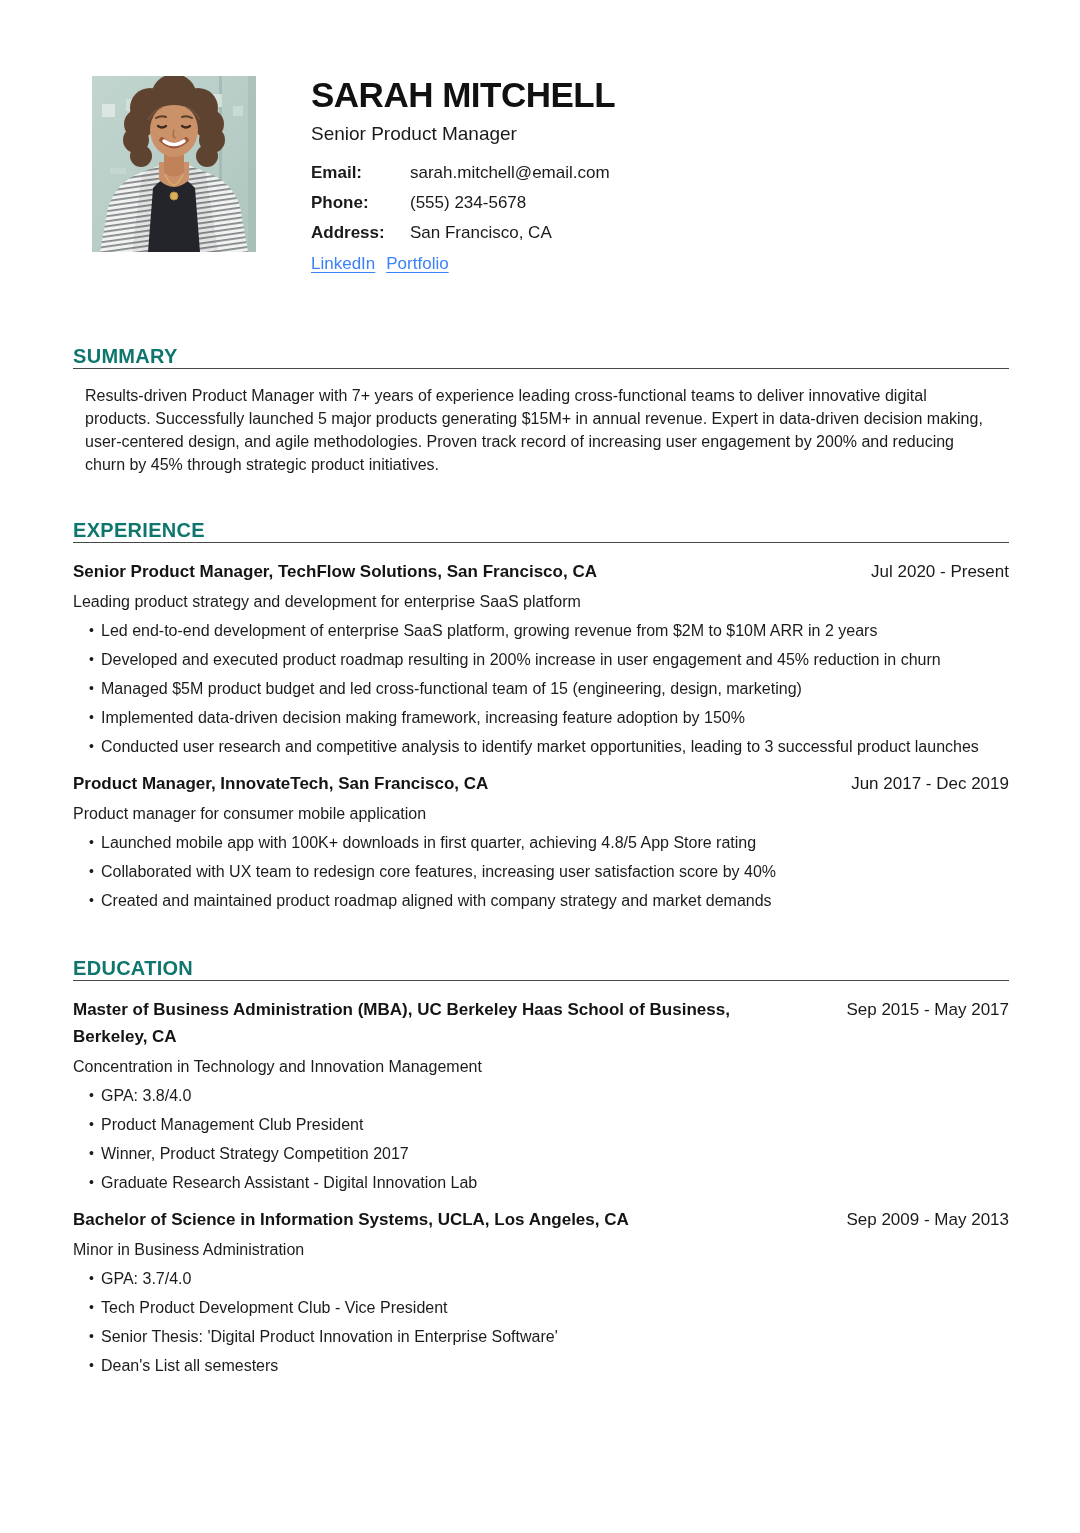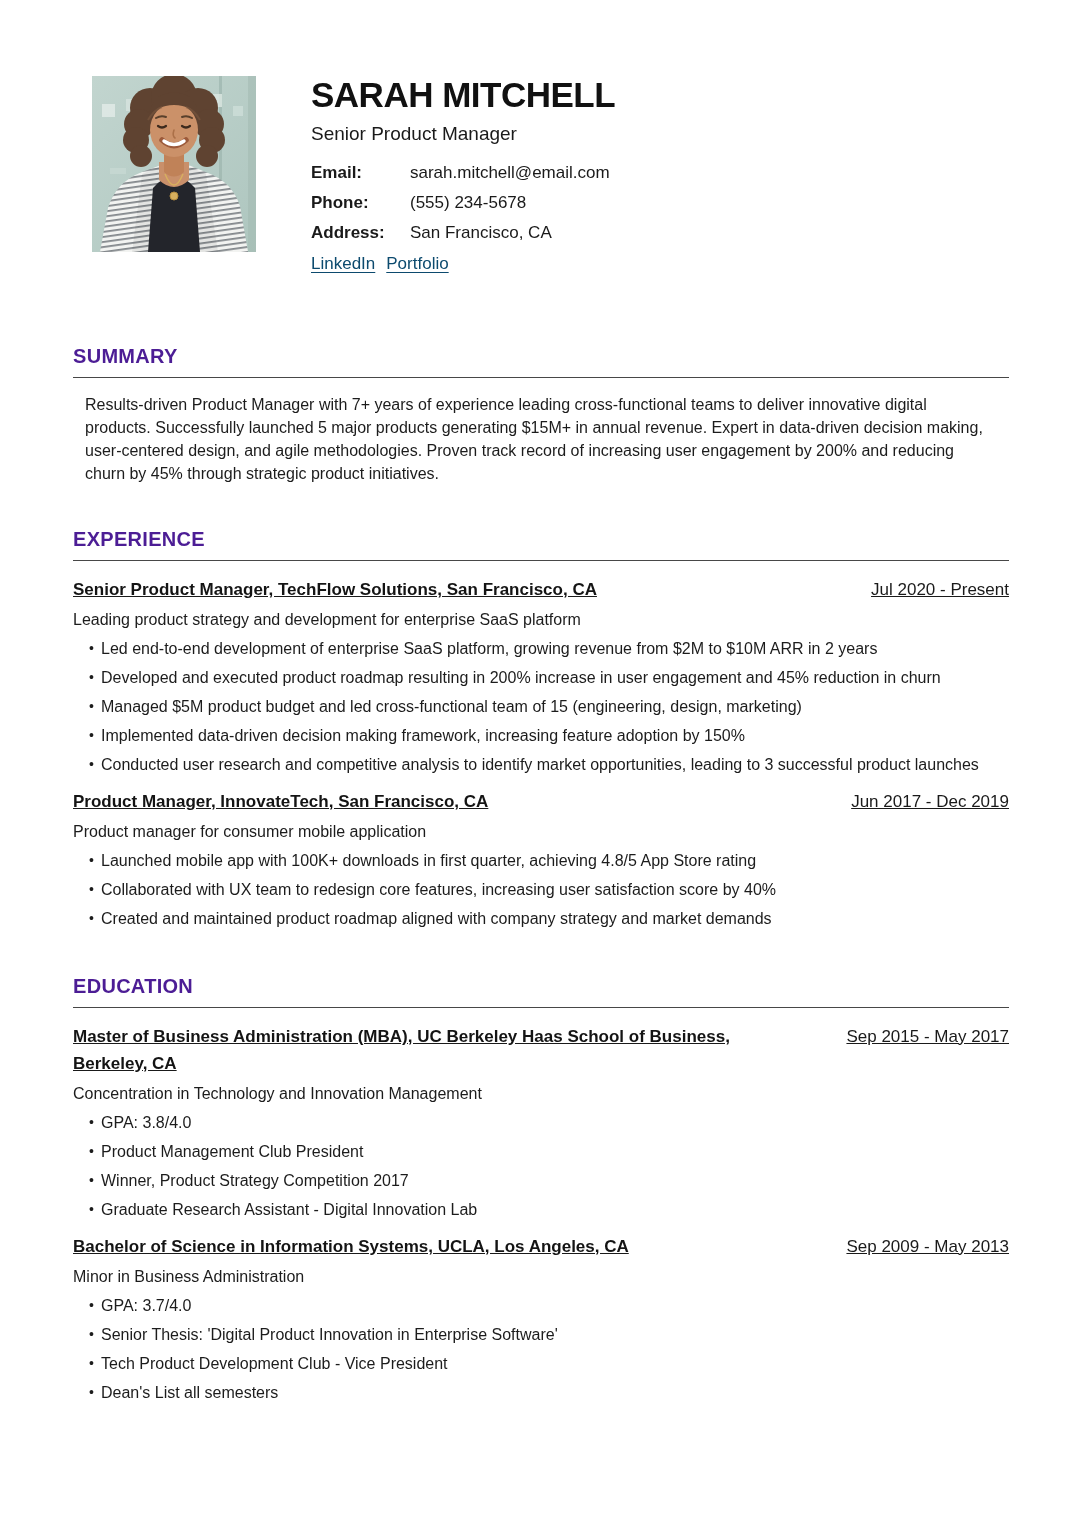--- a/index.html
+++ b/index.html
@@ -14,36 +14,36 @@
   .header { display:flex; gap:55px;padding-left:19px; }
   .photo { width:164px; height:176px; flex:none; }
   .photo svg { display:block; width:164px; height:176px; }
   .header-info { padding-top:1px; }
   .name { margin:0 0 9px 0; font-size:35px; font-weight:700; letter-spacing:-0.5px; line-height:1.05; color:#111111; }
   .candidate-title { font-size:19px; line-height:1.2; margin-bottom:17px; color:#1a1a1a; }
   .contact-row { display:flex; font-size:17px; line-height:1.2; margin-bottom:10px; }
   .contact-label { font-weight:700; width:99px; flex:none; }
   .contact-value { }
   .links { display:flex; gap:11px; font-size:17px; margin-top:3px; }
-  .links a { color:#0c4a6e; text-decoration:underline; text-underline-offset:3px; }
+  .links a { color:#3b82f6; text-decoration:underline; text-underline-offset:3px; }
 
   
   .section { }
   .section h2 {
-    margin:0 0 15px 0; padding-bottom:9px; border-bottom:1px solid #474747;
-    font-size:20px; font-weight:700; letter-spacing:0.3px; line-height:1.2; color:#4c1d95;
+    margin:0 0 15px 0; border-bottom:1px solid #474747;
+    font-size:20px; font-weight:700; letter-spacing:0.3px; line-height:1.2; color:#0f766e;
   }
   .summary { margin-top:70px; }
   .summary-text { margin:12px; font-size:16px; line-height:23px; color:#1c1c1c; }
 
   .experience { margin-top:42px; }
   .education { margin-top:44px; }
 
   .entry + .entry { margin-top:12px; }
-  .entry-head { display:flex; justify-content:space-between; align-items:flex-start; gap:30px;text-decoration:underline; }
+  .entry-head { display:flex; justify-content:space-between; align-items:flex-start; gap:30px; }
   .entry-title { font-size:17px; font-weight:600; line-height:27px; max-width:690px; color:#141414; }
   .entry-dates { font-size:17px; font-weight:400; line-height:27px; white-space:nowrap; color:#1a1a1a; }
   .entry-subtitle { margin-top:5px; font-size:16px; line-height:23px; color:#1c1c1c; }
   ul.bullets { list-style:none; margin:2px 0 0 0; padding:0; }
   ul.bullets li {
     position:relative; padding-left:28px; margin-top:6px;
     font-size:16px; line-height:23px; color:#1c1c1c;
   }
   ul.bullets li::before {
     content:"\2022"; position:absolute; left:16px; top:0; font-size:14px; line-height:23px; color:#1c1c1c;
@@ -200,21 +200,21 @@
       </article>
 
       <article class="entry">
         <div class="entry-head">
           <div class="entry-title">Bachelor of Science in Information Systems, UCLA, Los Angeles, CA</div>
           <div class="entry-dates">Sep 2009 - May 2013</div>
         </div>
         <div class="entry-subtitle">Minor in Business Administration</div>
         <ul class="bullets">
           <li>GPA: 3.7/4.0</li>
+          <li>Tech Product Development Club - Vice President</li>
           <li>Senior Thesis: 'Digital Product Innovation in Enterprise Software'</li>
-          <li>Tech Product Development Club - Vice President</li>
           <li>Dean's List all semesters</li>
         </ul>
       </article>
     </section>
 
   </div>
 </div>
 
 </body></html>

